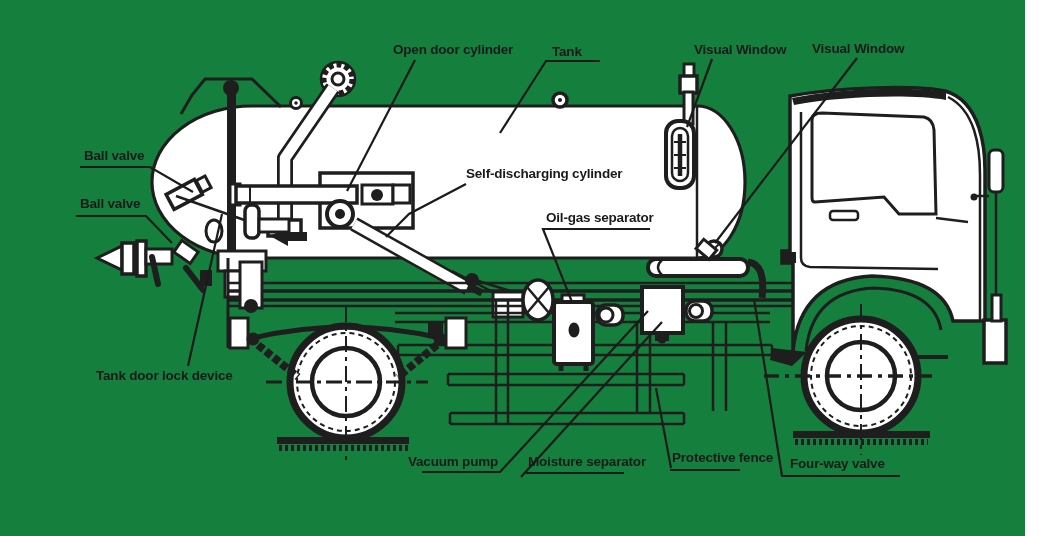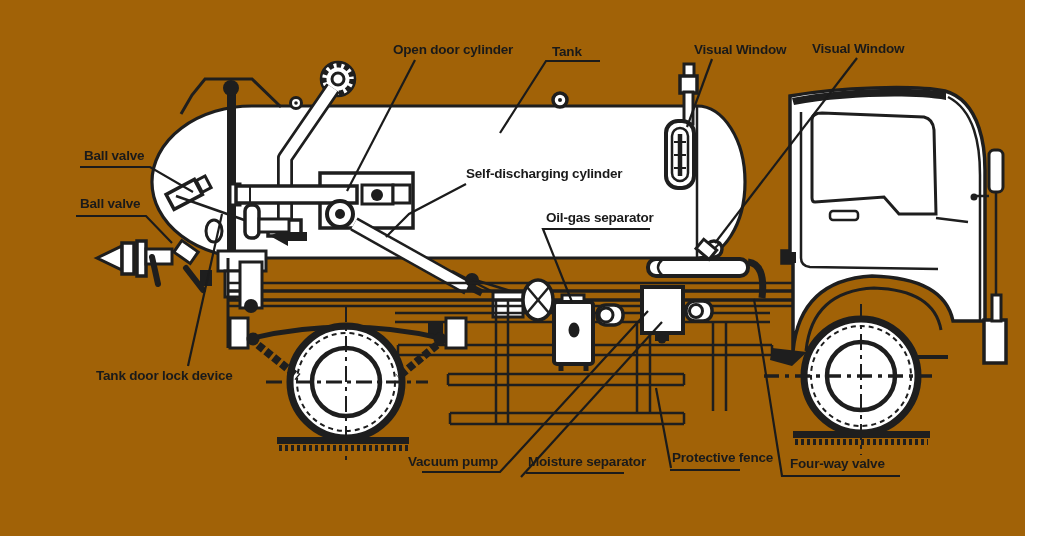--- a/index.html
+++ b/index.html
@@ -1,16 +1,16 @@
 <!DOCTYPE html>
 <html><head>
 <meta charset="utf-8">
 <style>
   html,body{margin:0;padding:0;background:#ffffff;}
-  .stage{position:relative;width:1025px;height:536px;background:#a16207;overflow:hidden;
+  .stage{position:relative;width:1025px;height:536px;background:#15803d;overflow:hidden;
          font-family:"Liberation Sans",sans-serif;}
   svg{position:absolute;left:0;top:0;}
   .lbl{font-family:"Liberation Sans",sans-serif;font-weight:700;font-size:13.5px;
        letter-spacing:-0.2px;fill:#1a1a1a;}
   .ln{stroke:#1e1e1e;fill:none;}
   .fw{fill:#ffffff;stroke:#1e1e1e;}
   .dk{fill:#1e1e1e;stroke:none;}
 </style>
 </head>
 <body>

